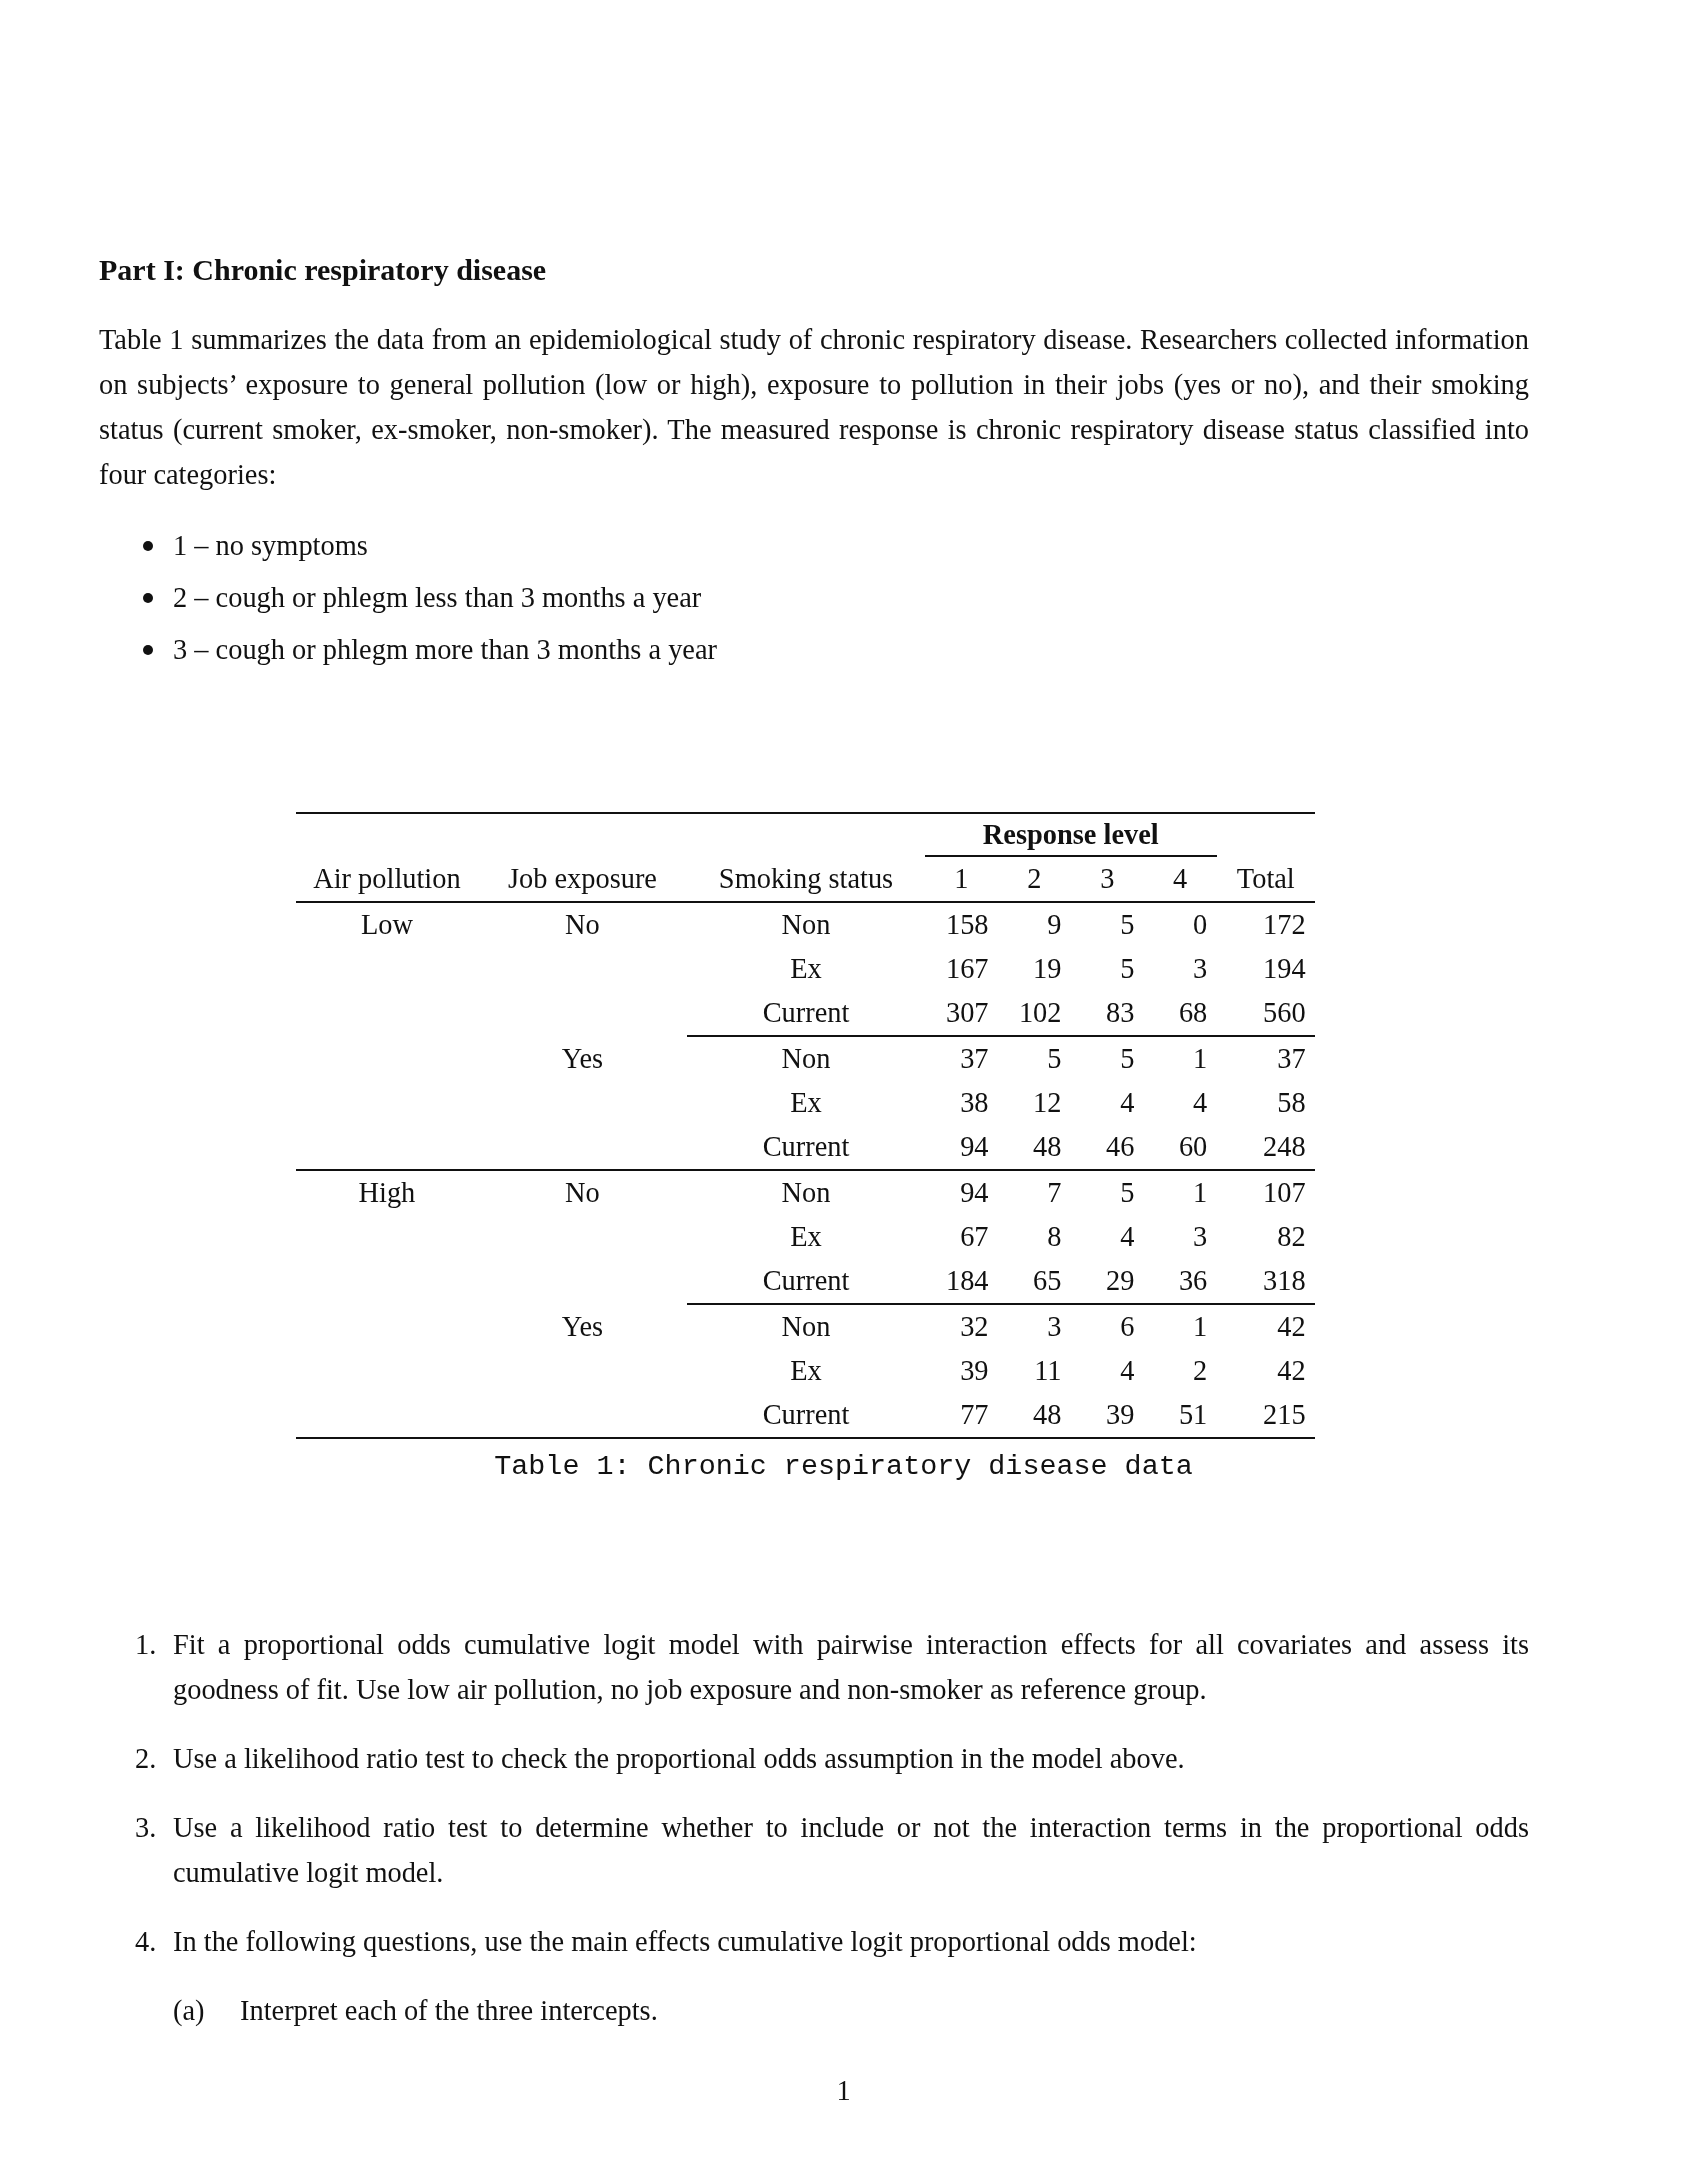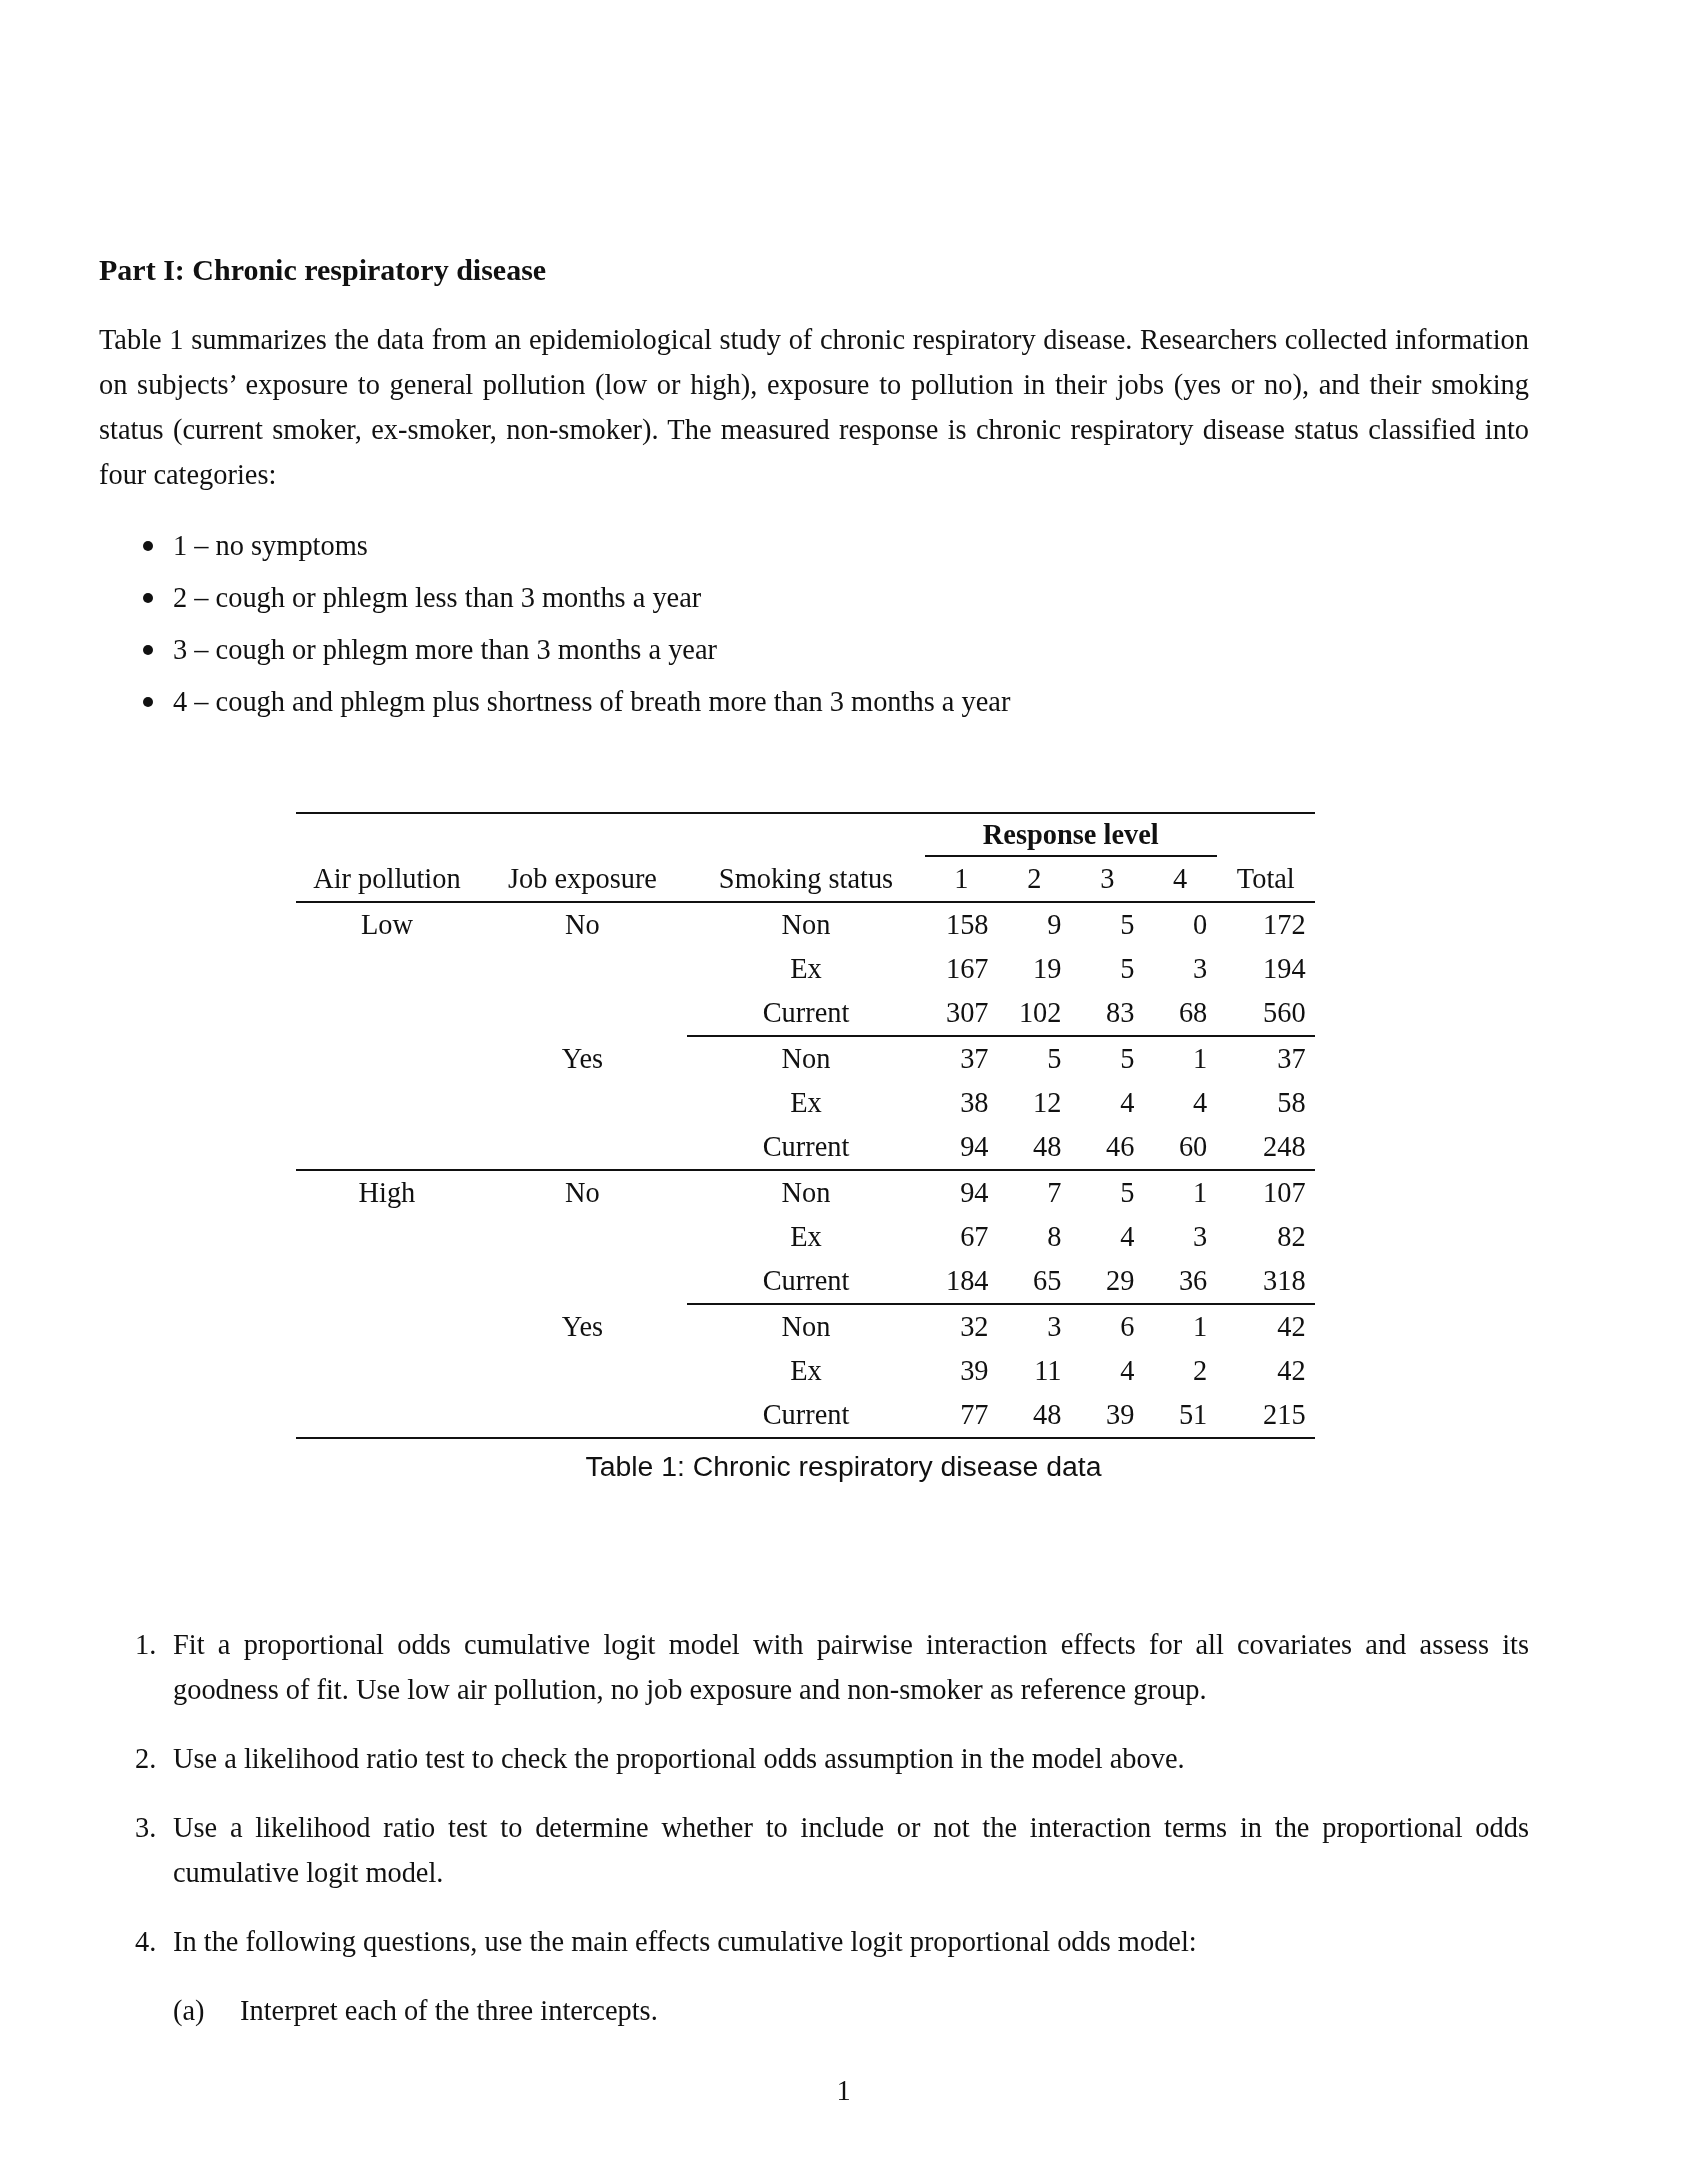--- a/index.html
+++ b/index.html
@@ -43,21 +43,21 @@
   table.data .rule-bot { border-bottom: 2.6px solid #111; }
   table.data .c { text-align: center; }
   table.data .r { text-align: right; }
   .col-air { width: 172px; }
   .col-job { width: 198px; }
   .col-smoke { width: 225px; }
   .col-n { width: 69px; }
   .col-total { width: 93px; }
   .caption {
     position: absolute; left: 0; width: 1687px; top: 1434px; text-align: center;
-    font-size: 28.4px; font-family: Liberation Sans, sans-serif;
+    font-size: 28.4px; font-family: Liberation Mono, monospace;
   }
   .questions {
     position: absolute; left: 99px; top: 1606px; width: 1430px;
     margin: 0; padding: 0; list-style: none;
     font-size: 28.4px; line-height: 45px; font-family: "Liberation Serif", serif;
   }
   .questions > li { position: relative; padding-left: 74px; margin-bottom: 24px; text-align: justify; }
   .questions > li .num { position: absolute; left: 36px; top: 0; }
   .subq { list-style: none; margin: 24px 0 0 0; padding: 0; }
   .subq li { position: relative; padding-left: 67px; }
@@ -73,21 +73,20 @@
 <div class="page">
 
   <div class="title">Part I: Chronic respiratory disease</div>
 
   <div class="para">Table 1 summarizes the data from an epidemiological study of chronic respiratory disease.  Researchers collected information on subjects’ exposure to general pollution (low or high), exposure to pollution in their jobs (yes or no), and their smoking status (current smoker, ex-smoker, non-smoker). The measured response is chronic respiratory disease status classified into four categories:</div>
 
   <ul class="bullets">
     <li><span class="dot"></span><span>1 – no symptoms</span></li>
     <li><span class="dot"></span><span>2 – cough or phlegm less than 3 months a year</span></li>
     <li><span class="dot"></span><span>3 – cough or phlegm more than 3 months a year</span></li>
-    <li><span class="dot"></span><span>4 – cough and phlegm plus shortness of breath more than 3 months a year</span></li>
   </ul>
 
   <div class="tbl-wrap">
     <table class="data">
       <colgroup>
         <col class="col-air">
           <col class="col-job">
           <col class="col-smoke">
         <col class="col-n">
           <col class="col-n">

